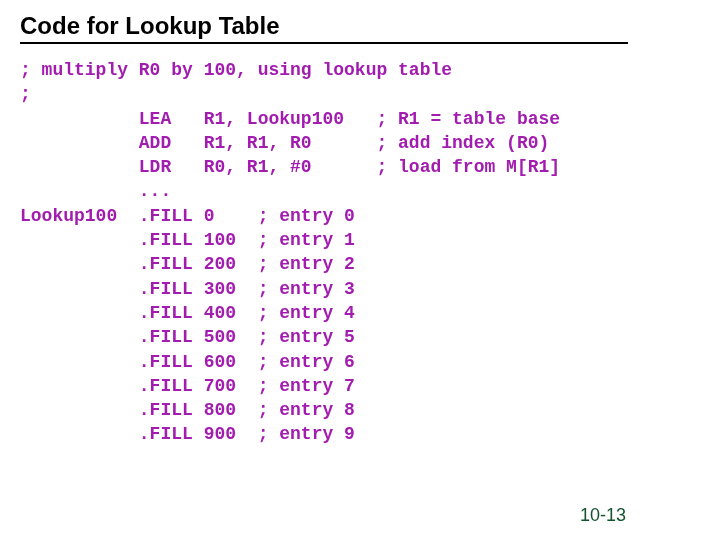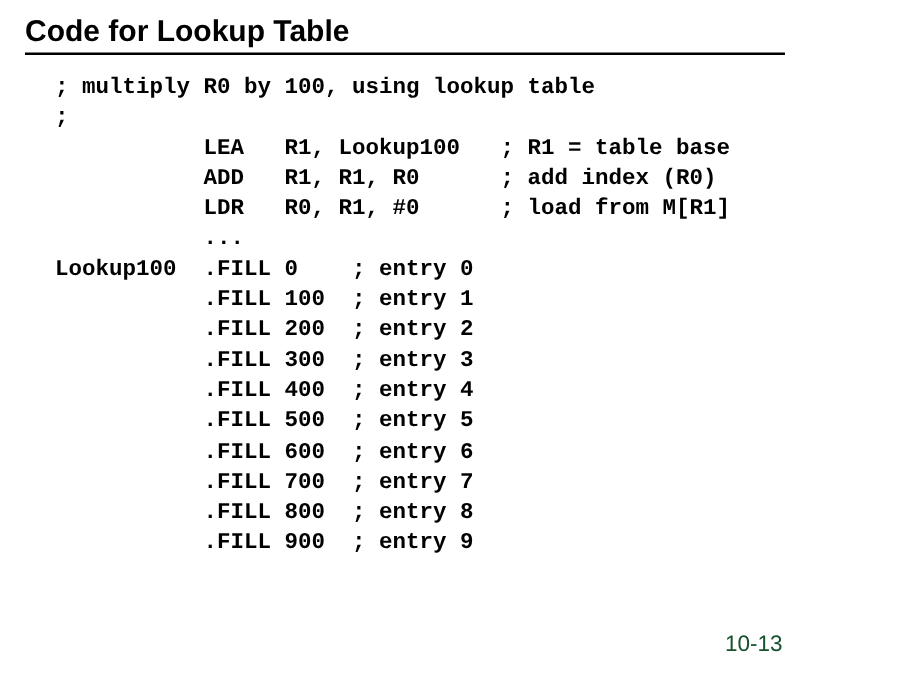--- a/index.html
+++ b/index.html
@@ -28,23 +28,22 @@
     border: none;
     border-top: 2px solid #000;
     margin: 0 0 14px 0;
     width: 100%;
   }
   .code {
     font-family: "Courier New", Courier, monospace;
     font-size: 18px;
     line-height: 1.35;
     white-space: pre;
-    color: #000000;
+    color: #a21caf;
     font-weight: bold;
-    margin-left: 24px;
   }
   .pagenum {
     position: absolute;
     right: 22px;
     bottom: 14px;
     font-size: 18px;
     color: #14532d;
   }
 </style>
 </head>

